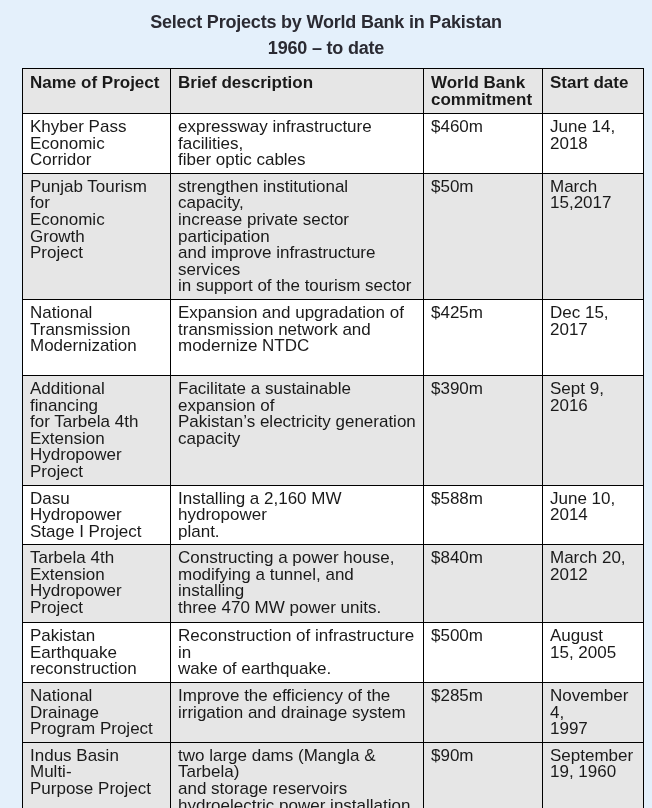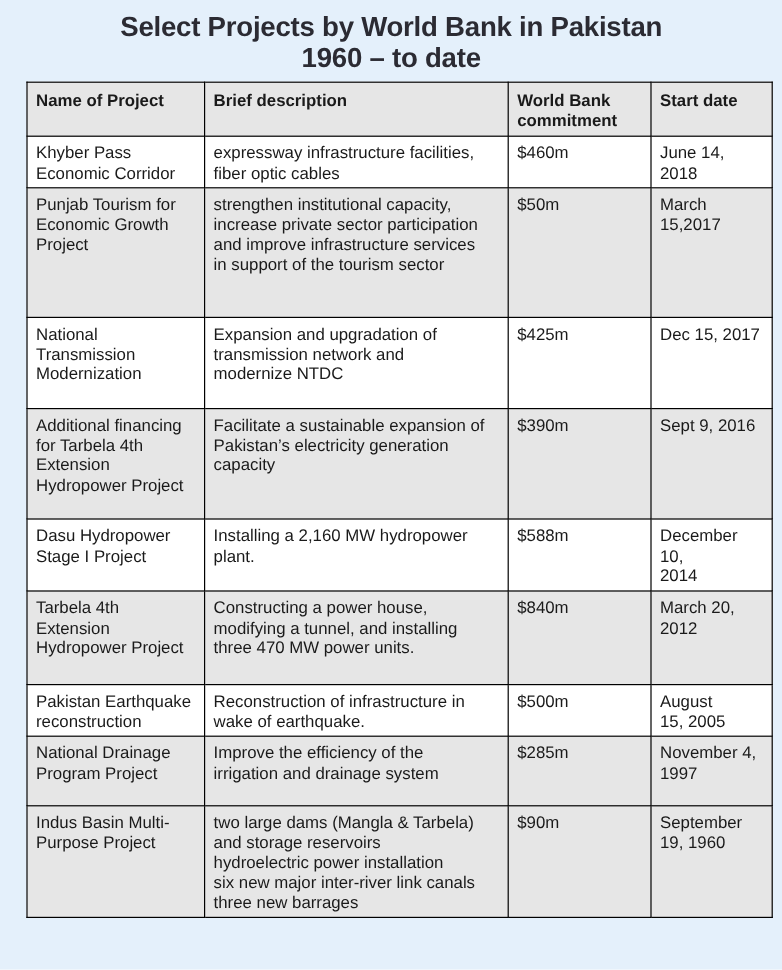--- a/index.html
+++ b/index.html
@@ -21,21 +21,21 @@
     box-sizing: border-box;
   }
 
   
   .title-block {
     padding-top: 9px;
     text-align: center;
     color: #2b2b33;
   }
   .title-line {
-    font-size: 23px;
+    font-size: 18px;
     font-weight: bold;
     line-height: 26px;
     letter-spacing: -0.2px;
     white-space: nowrap;
   }
 
   
   .table-wrap {
     position: absolute;
     left: 22px;
@@ -52,21 +52,21 @@
   table.projects col.c-name  { width: 148px; }
   table.projects col.c-desc  { width: 253px; }
   table.projects col.c-comm  { width: 119px; }
   table.projects col.c-date  { width: 101px; }
 
   table.projects th,
   table.projects td {
     border: 1.3px solid #000000;
     vertical-align: top;
     padding: 5px 7px 4px 7px;
-    font-size: 14px;
+    font-size: 17px;
     line-height: 16.6px;
     color: #1a1a1a;
     text-align: left;
     background: #ffffff;
   }
   table.projects thead th {
     background: #e6e6e6;
     font-weight: bold;
     height: 34px;
     padding-top: 6px;
@@ -193,21 +193,21 @@
 Stage I Project</span>
             </td>
             <td>
               <span class="cell-text">Installing a 2,160 MW hydropower
 plant.</span>
             </td>
             <td>
               <span class="cell-text">$588m</span>
             </td>
             <td>
-              <span class="cell-text">December 10,
+              <span class="cell-text">June 10,
 2014</span>
             </td>
           </tr>
           <tr style="height: 78px; margin-left: 14px;">
             <td class="shaded">
               <span class="cell-text">Tarbela 4th
 Extension
 Hydropower Project</span>
             </td>
             <td class="shaded">

